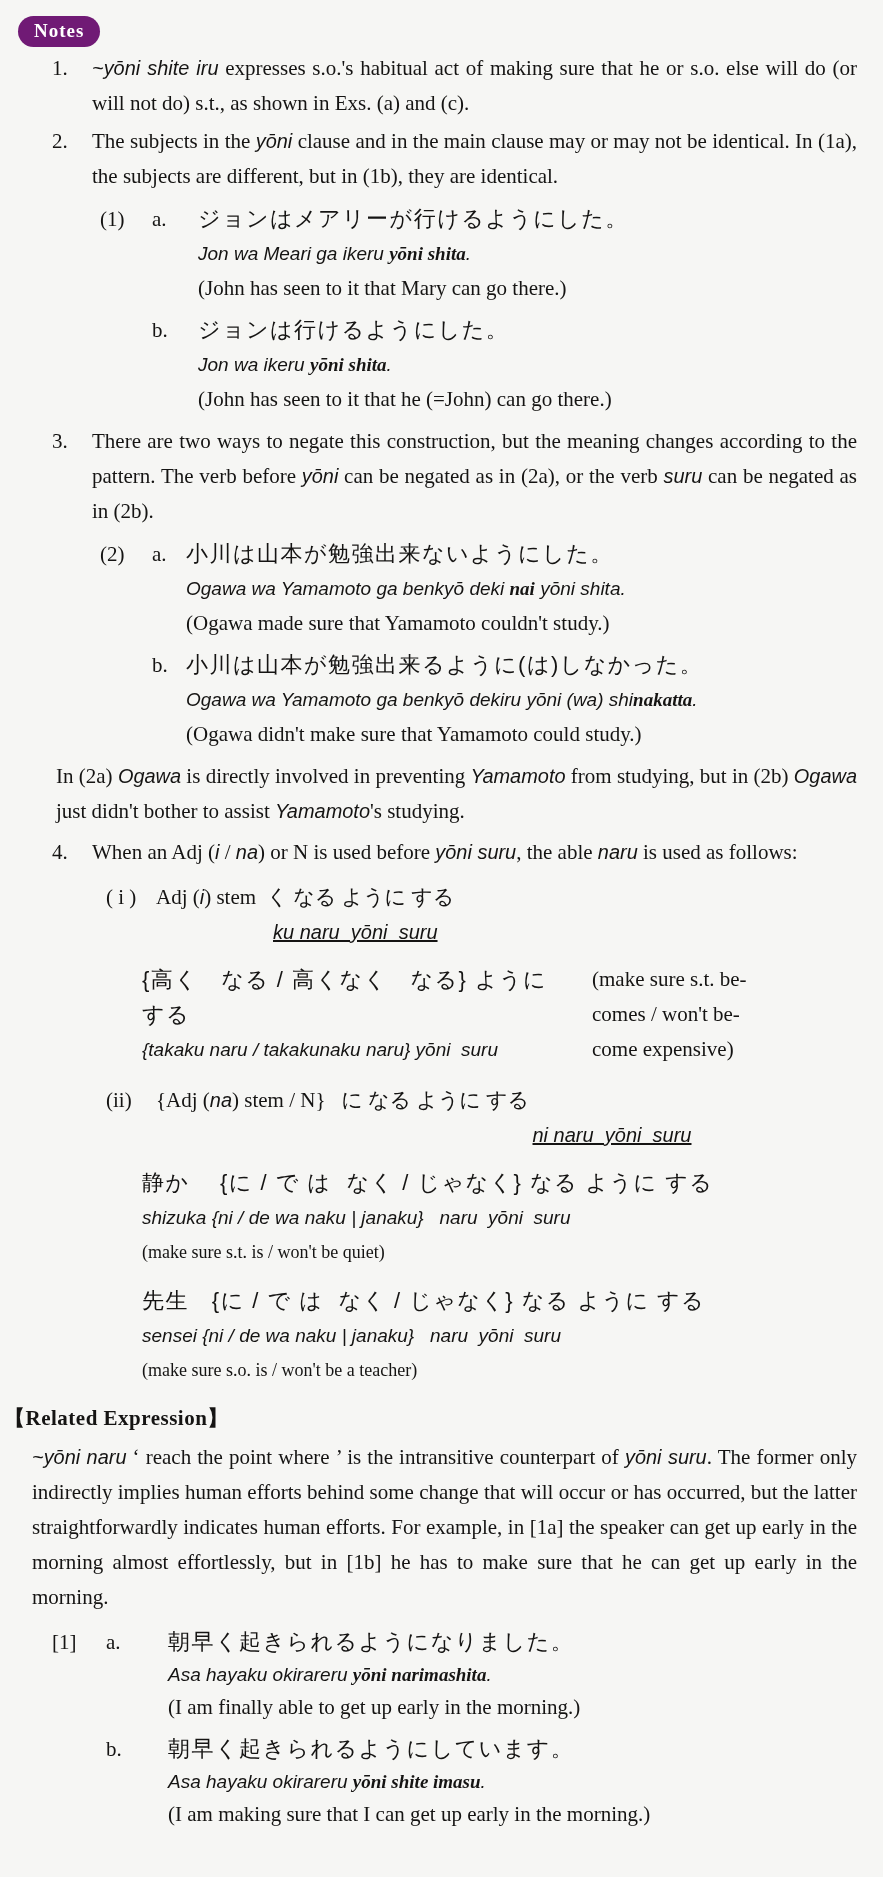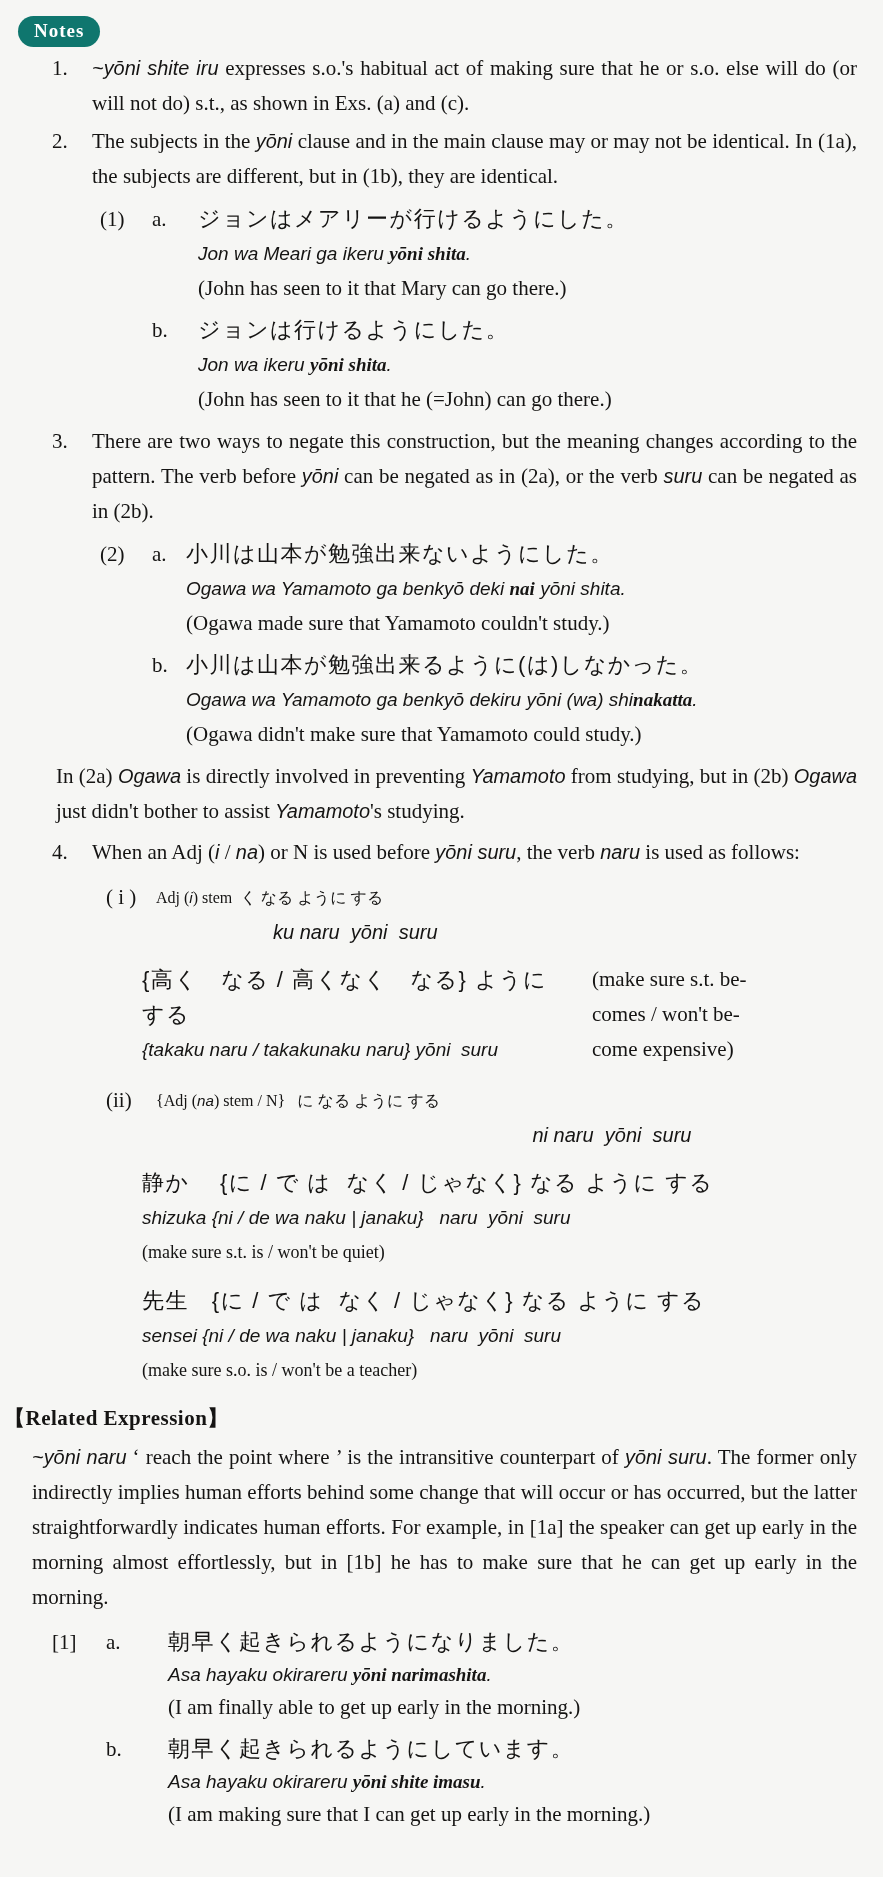--- a/index.html
+++ b/index.html
@@ -20,21 +20,21 @@
     width: 883px;
     height: 1877px;
     padding: 13px 26px 0 18px;
     font-size: 21px;
     line-height: 35px;
   }
 
   
   .badge {
     display: inline-block;
-    background: #0f766e;
+    background: #701a75;
     color: #ffffff;
     font-weight: bold;
     font-size: 19px;
     line-height: 26px;
     padding: 2px 16px 3px 16px;
     border-radius: 17px;
     letter-spacing: 1px;
   }
 
   
@@ -73,26 +73,27 @@
 
   
   .followup {
     margin: 8px 0 6px 38px;
     text-align: justify;
   }
   
   .pattern { margin-left: 88px; margin-top: 10px; }
   .phead { display: flex; }
   .phead .plabel { flex: 0 0 50px; }
-  .phead .ptext  { white-space: pre-wrap; font-size: 16px; }
+  .phead .ptext  { white-space: pre-wrap; font-size: 21px; }
   .promaji {
     font-family: "Liberation Sans", sans-serif;
     font-style: italic;
     font-size: 20px;
     white-space: pre;
+    text-decoration: underline;
   }
   .promaji.p1 { margin-left: 167px; }
   .promaji.p2 { margin-left: 261px; text-align: center; }
   .pexample { margin-left: 36px; margin-top: 12px; }
   .pexample.row { display: flex; align-items: flex-start; }
   .pexample .pleft { flex: 0 0 428px; }
   .pexample .pgloss {
     margin-left: 22px;
     width: 236px;
     white-space: pre-line;
@@ -172,21 +173,21 @@
         <div class="romaji"><span class="seg-i">Ogawa wa Yamamoto ga benkyō dekiru yōni (wa) shi</span><span class="seg-bi">nakatta</span><span class="seg-i">.</span></div>
         <div class="en">(Ogawa didn't make sure that Yamamoto could study.)</div>
       </div>
     </div>
   </div>
 
   <div class="followup"><span class="seg-n">In (2a) </span><span class="seg-i">Ogawa</span><span class="seg-n"> is directly involved in preventing </span><span class="seg-i">Yamamoto</span><span class="seg-n"> from studying, but in (2b) </span><span class="seg-i">Ogawa</span><span class="seg-n"> just didn't bother to assist </span><span class="seg-i">Yamamoto</span><span class="seg-n">'s studying.</span></div>
 
   <div class="note">
     <div class="num">4.</div>
-    <div class="body"><span class="seg-n">When an Adj (</span><span class="seg-i">i</span><span class="seg-n"> / </span><span class="seg-i">na</span><span class="seg-n">) or N is used before </span><span class="seg-i">yōni suru</span><span class="seg-n">, the verb </span><span class="seg-i">naru</span><span class="seg-n"> is used as follows:</span></div>
+    <div class="body"><span class="seg-n">When an Adj (</span><span class="seg-i">i</span><span class="seg-n"> / </span><span class="seg-i">na</span><span class="seg-n">) or N is used before </span><span class="seg-i">yōni suru</span><span class="seg-n">, the able </span><span class="seg-i">naru</span><span class="seg-n"> is used as follows:</span></div>
   </div>
 
   <div class="pattern">
     <div class="phead">
       <div class="plabel">( i )</div>
       <div class="ptext"><span class="seg-n">Adj (</span><span class="seg-i">i</span><span class="seg-n">) stem  く なる ように する</span></div>
     </div>
     <div class="promaji p1">ku naru  yōni  suru</div>
     <div class="pexample row">
       <div class="pleft">

